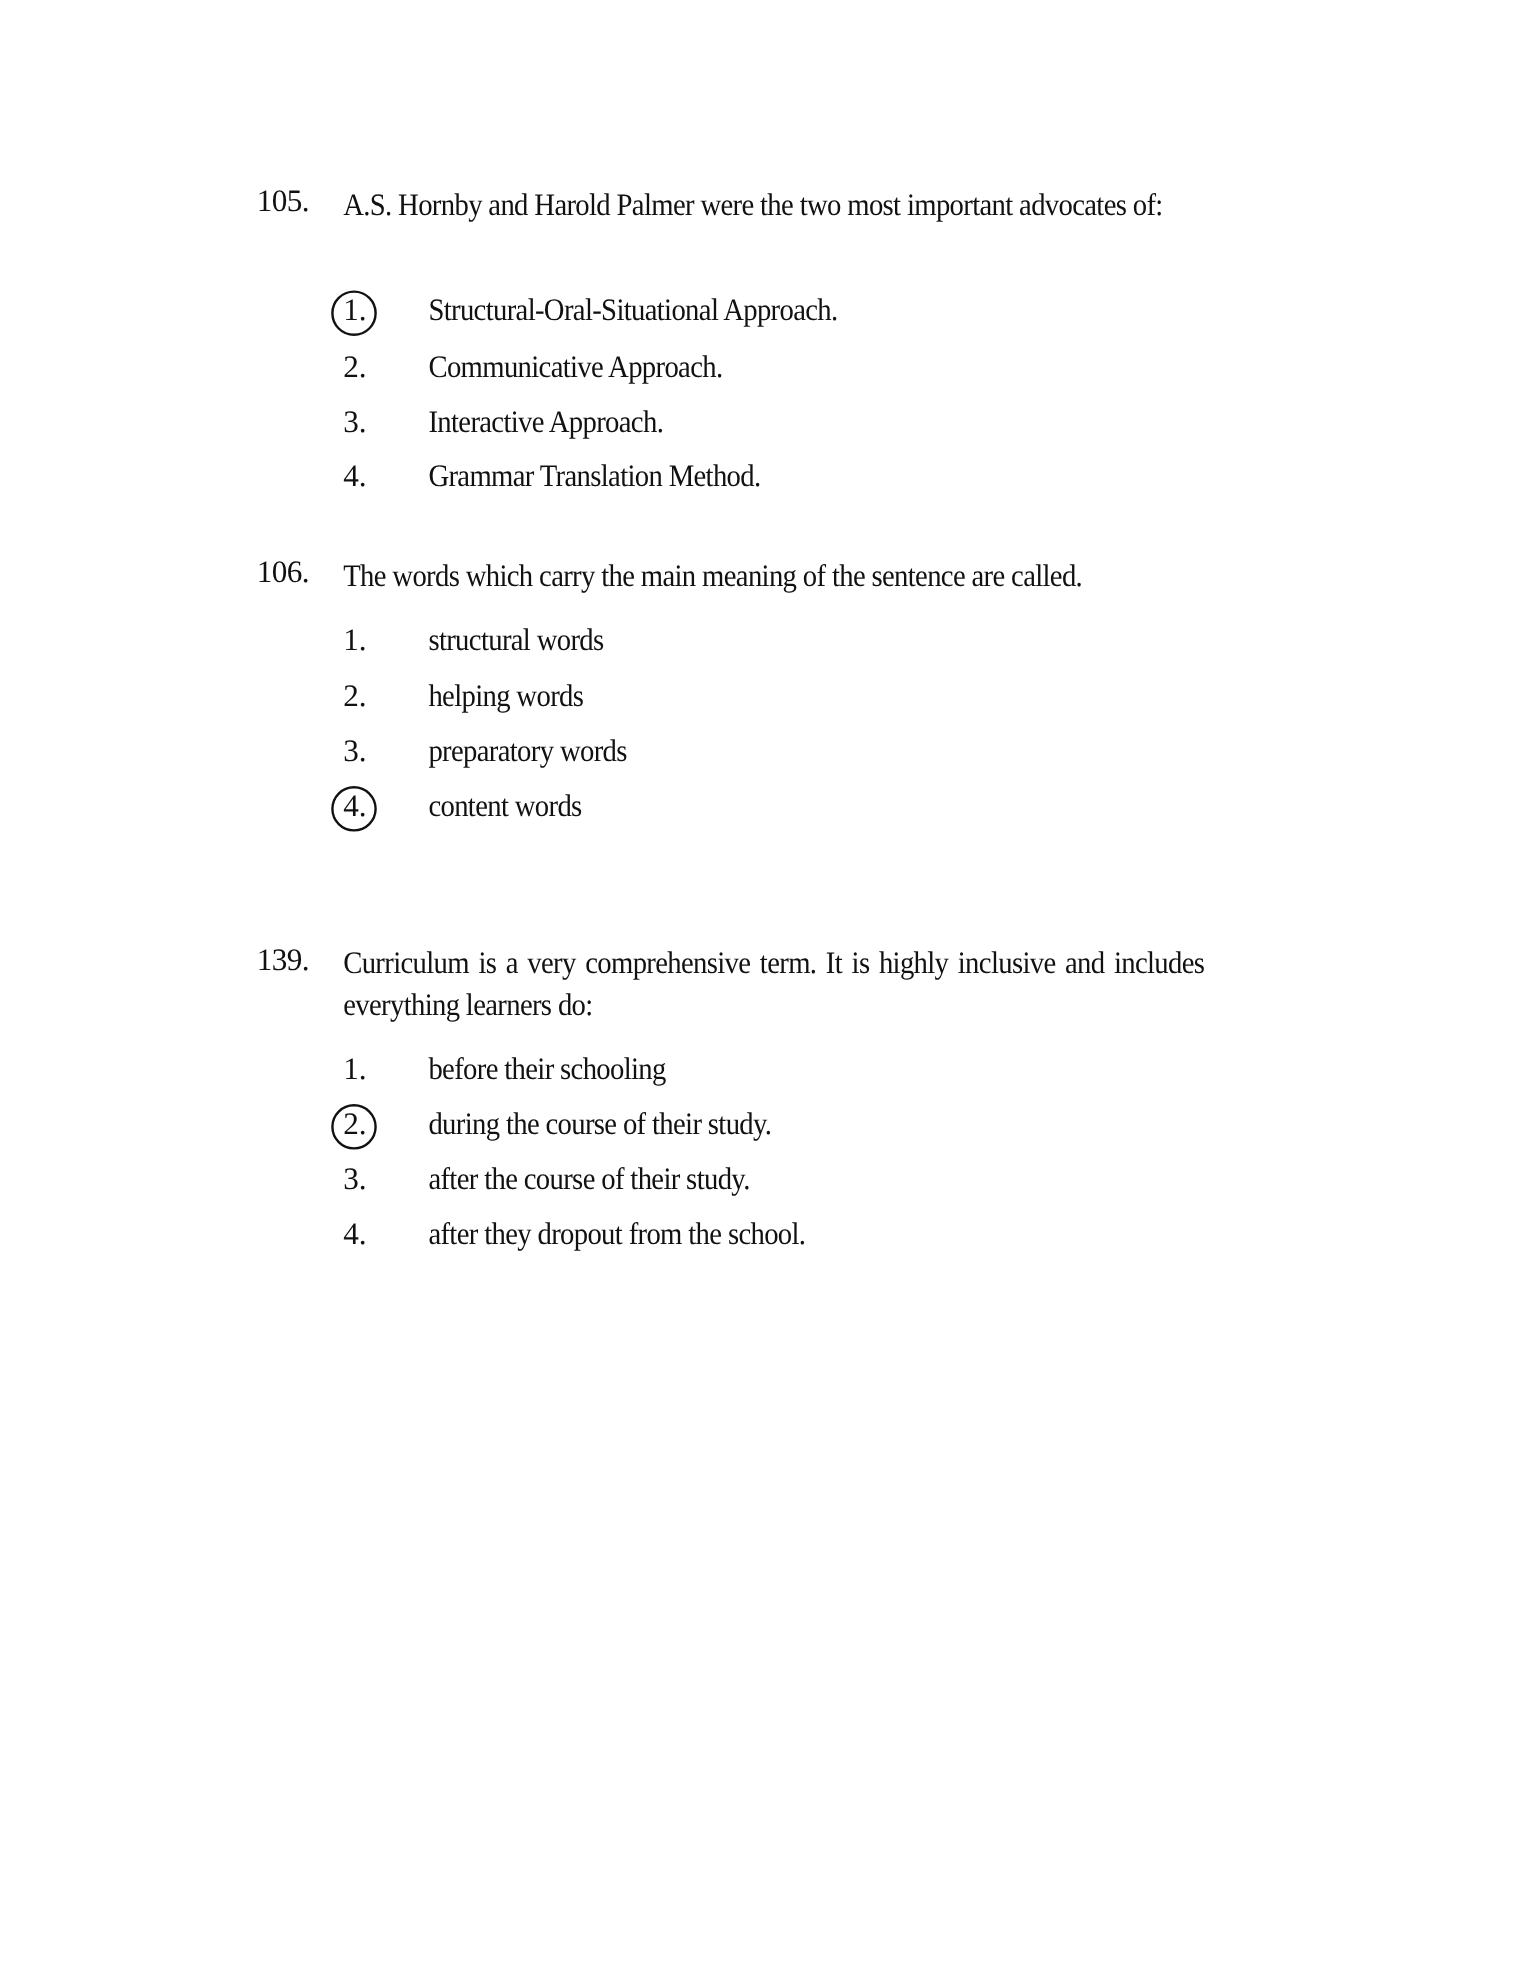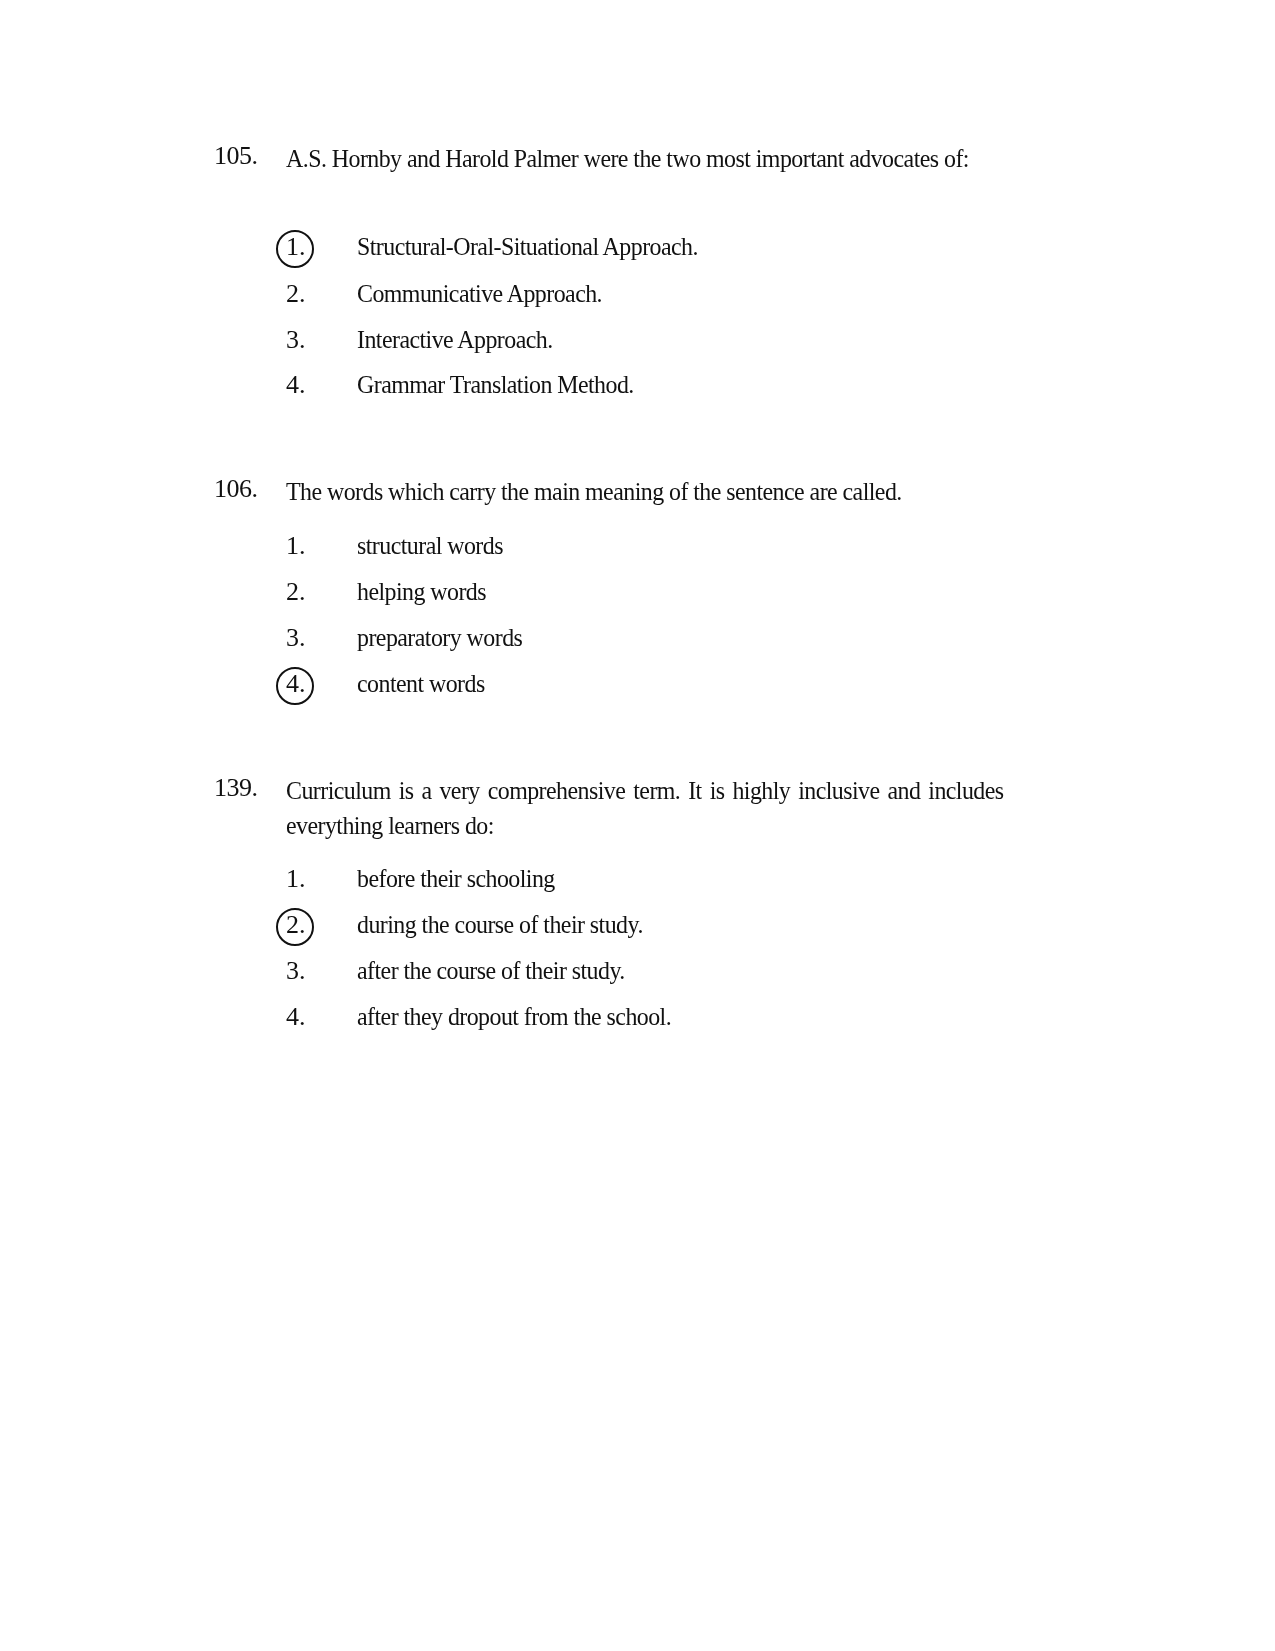--- a/index.html
+++ b/index.html
@@ -1,19 +1,19 @@
 <!DOCTYPE html>
 <html><head>
 <meta charset="utf-8">
 <style>
   html, body { margin:0; padding:0; background:#ffffff; }
   body { width:1275px; height:1651px; position:relative; overflow:hidden;
          font-family:"Liberation Serif","DejaVu Serif",serif; color:#111; }
   .page { position:absolute; left:0; top:0; width:1275px; height:1651px; }
-  .q { position:absolute; left:214px; width:840px; }
+  .q { position:absolute; left:214px; width:840px;margin-top:12px; }
   .qnum { position:absolute; left:0; top:0; font-size:26px; letter-spacing:-0.5px; }
   .qtext { position:absolute; left:72px; top:0; width:760px; font-size:26px; line-height:35px; letter-spacing:-0.6px; transform:scaleX(0.92); transform-origin:left top; }
   .opt { position:absolute; left:72px; font-size:26px; height:34px; }
   .onum { position:absolute; left:0; top:0; width:36px; text-align:left; }
   .onum.circled::before { content:""; position:absolute; left:-10px; top:-2px; width:34px; height:34px; border:2px solid #111; border-radius:50%; }
   .otext { position:absolute; left:71px; top:0; white-space:nowrap; letter-spacing:-0.6px; transform:scaleX(0.92); transform-origin:left top; }
 </style>
 </head>
 <body>
 
@@ -33,21 +33,21 @@
     <div class="opt" style="top:184px;">
       <span class="onum">3.</span>
       <span class="otext">Interactive Approach.</span>
     </div>
     <div class="opt" style="top:229px;">
       <span class="onum">4.</span>
       <span class="otext">Grammar Translation Method.</span>
     </div>
   </div>
 
-  <div class="q" style="top:474px;height:240px;">
+  <div class="q" style="top:450px;height:240px;">
     <div class="qnum">106.</div>
     <div class="qtext" style="width:800px;white-space:nowrap;">The words which carry the main meaning of the sentence are called.</div>
     <div class="opt" style="top:57px;">
       <span class="onum">1.</span>
       <span class="otext">structural words</span>
     </div>
     <div class="opt" style="top:103px;">
       <span class="onum">2.</span>
       <span class="otext">helping words</span>
     </div>

